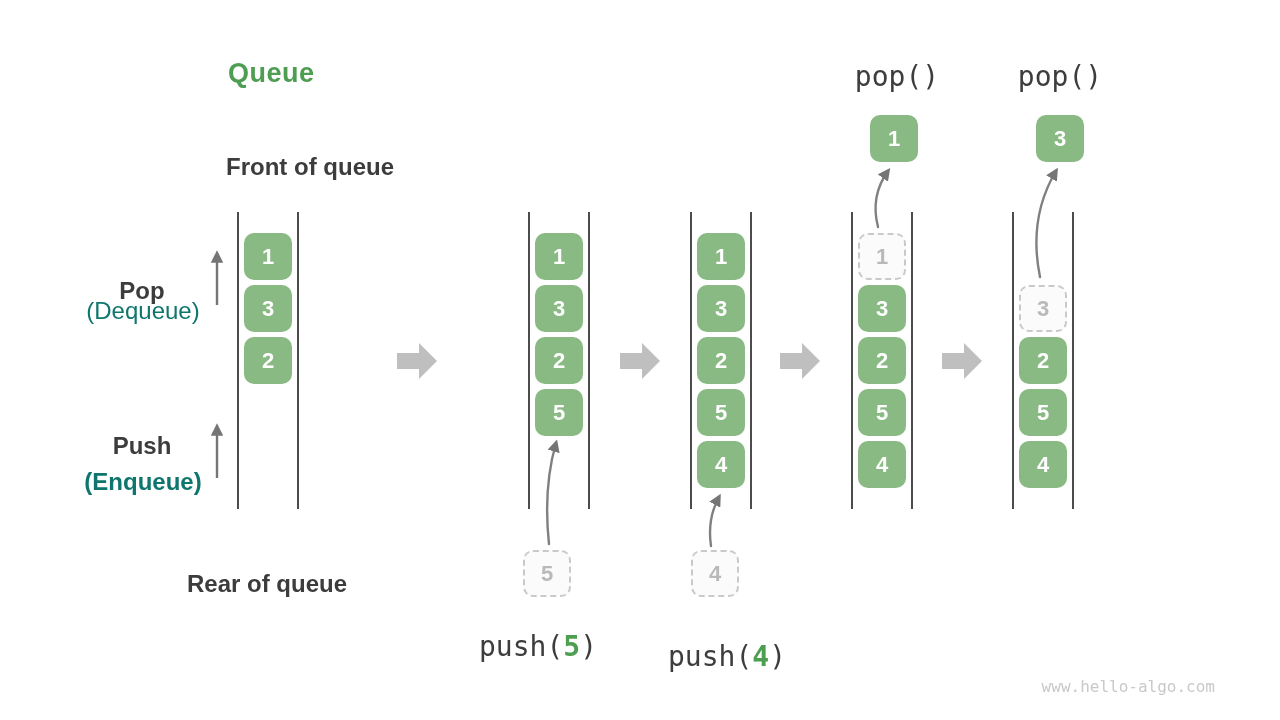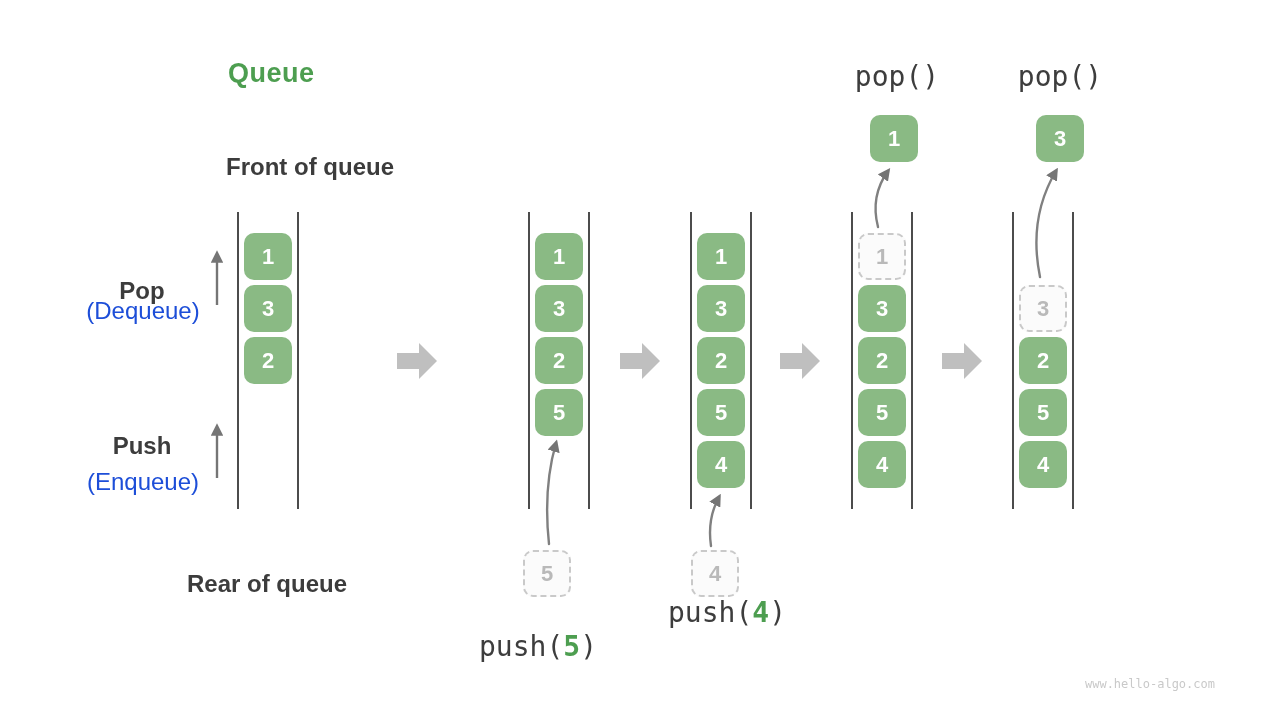--- a/index.html
+++ b/index.html
@@ -14,29 +14,29 @@
   }
   .abs { position: absolute; }
   .centerx { transform: translateX(-50%); }
 
   
   .title {
     font-size: 27px; font-weight: bold; color: #4d9e50;
     letter-spacing: 0.5px;
   }
   .label-bold { font-size: 24px; font-weight: bold; color: #3c3c3c; white-space: nowrap; }
-  .label-reg  { font-size: 24px; font-weight: normal; color: #1d4ed8; white-space: nowrap; }
+  .label-reg  { font-size: 24px; font-weight: normal; color: #0f766e; white-space: nowrap; }
   .code {
     font-family: "DejaVu Sans Mono", monospace;
     font-size: 28px; color: #3d3d3d; white-space: nowrap;
   }
   .code .arg { color: #4d9e50; font-weight: bold; }
   .watermark {
     font-family: "DejaVu Sans Mono", monospace;
-    font-size: 12px; color: #c9c9c9; white-space: nowrap;
+    font-size: 16px; color: #c9c9c9; white-space: nowrap;
   }
 
   
   .queue-col { position: absolute; top: 212px; width: 62px; height: 297px; }
   .wall { position: absolute; top: 0; width: 2px; height: 100%; background: #4c4c4c; }
   .wall.left  { left: 0; }
   .wall.right { left: 60px; }
 
   .cell {
     position: absolute; left: 7px; width: 48px; height: 47px;
@@ -100,21 +100,21 @@
   </svg>
 
   <div class="abs title" style="left:228px; top:58px;">Queue</div>
 
   <div class="abs label-bold centerx" style="left:270px; top:153px;margin-left:40px;">Front of queue</div>
 
   <div class="abs label-bold centerx" style="left:142px; top:277px;">Pop</div>
   <div class="abs label-reg centerx" style="left:143px; top:297px;">(Dequeue)</div>
 
   <div class="abs label-bold centerx" style="left:142px; top:432px;">Push</div>
-  <div class="abs label-reg centerx" style="left:143px; top:468px;">(Enqueue)</div>
+  <div class="abs label-reg centerx" style="left:143px; top:468px;font-weight:bold;">(Enqueue)</div>
 
   <div class="abs label-bold centerx" style="left:267px; top:541px;margin-top:29px;">Rear of queue</div>
 
   <div class="queue-col" style="left:237px;">
     <div class="wall left"></div>
     <div class="wall right"></div>
     <div class="cell r0">1</div>
     <div class="cell r1">3</div>
     <div class="cell r2">2</div>
   </div>
@@ -160,17 +160,17 @@
   <div class="abs code centerx" style="left:897px; top:60px;">pop()</div>
   <div class="free-cell" style="left:870px; top:115px;">1</div>
 
   <div class="abs code centerx" style="left:1060px; top:60px;">pop()</div>
   <div class="free-cell" style="left:1036px; top:115px;">3</div>
 
   <div class="free-cell dashed" style="left:523px; top:550px;">5</div>
   <div class="abs code centerx" style="left:538px; top:630px;"><span>push(</span><span class="arg">5</span><span>)</span></div>
 
   <div class="free-cell dashed" style="left:691px; top:550px;">4</div>
-  <div class="abs code centerx" style="left:727px; top:596px;"><span>push(</span><span class="arg">4</span><span>)</span></div>
+  <div class="abs code centerx" style="left:727px; top:640px;"><span>push(</span><span class="arg">4</span><span>)</span></div>
 
   <div class="abs watermark" style="right:45px; top:677px;">www.hello-algo.com</div>
 
 </div>
 
 </body></html>

